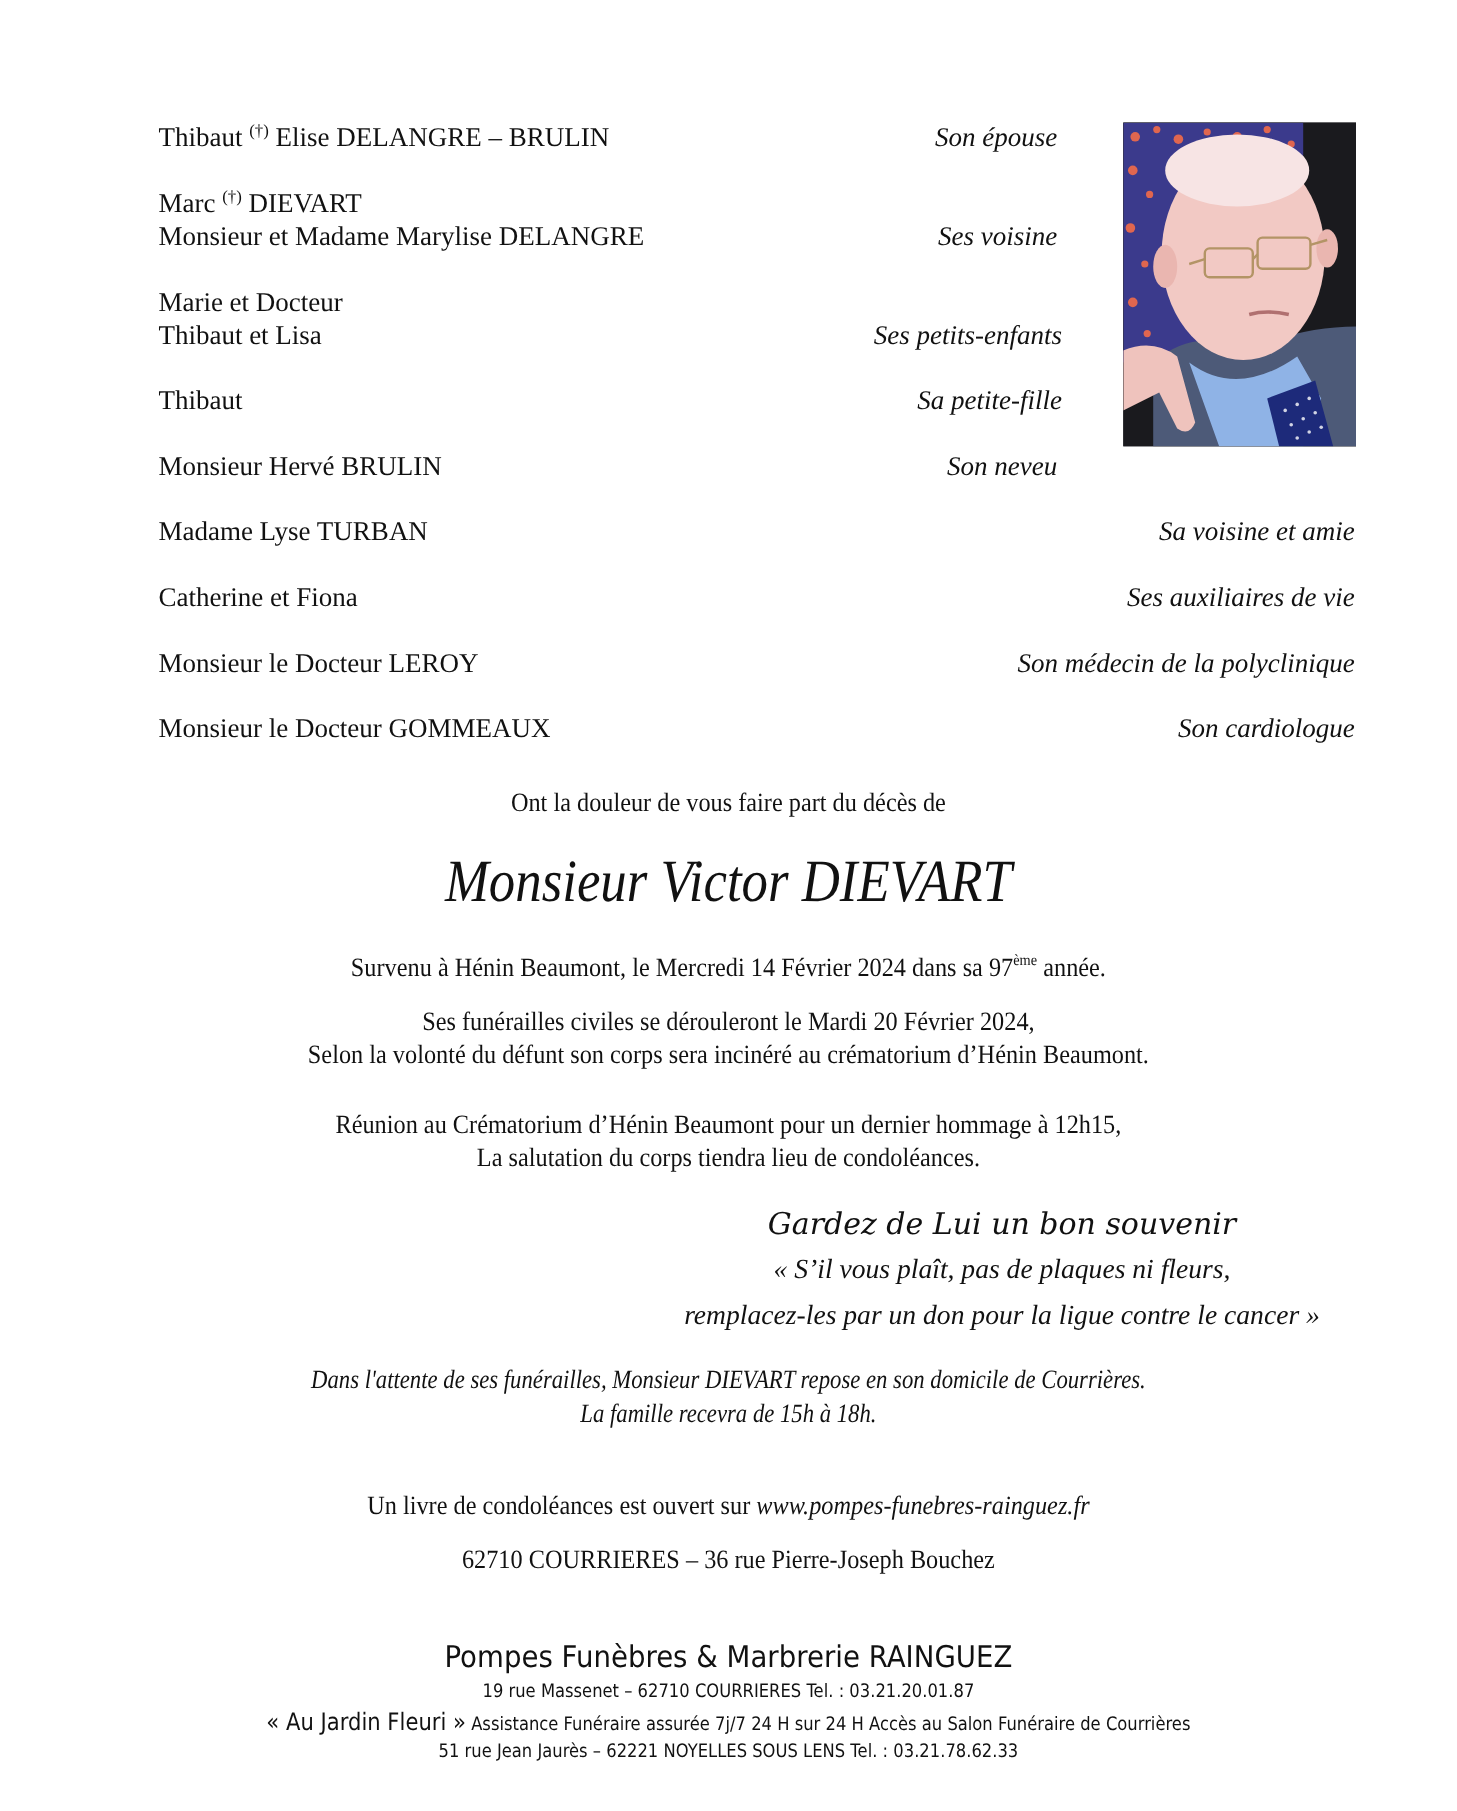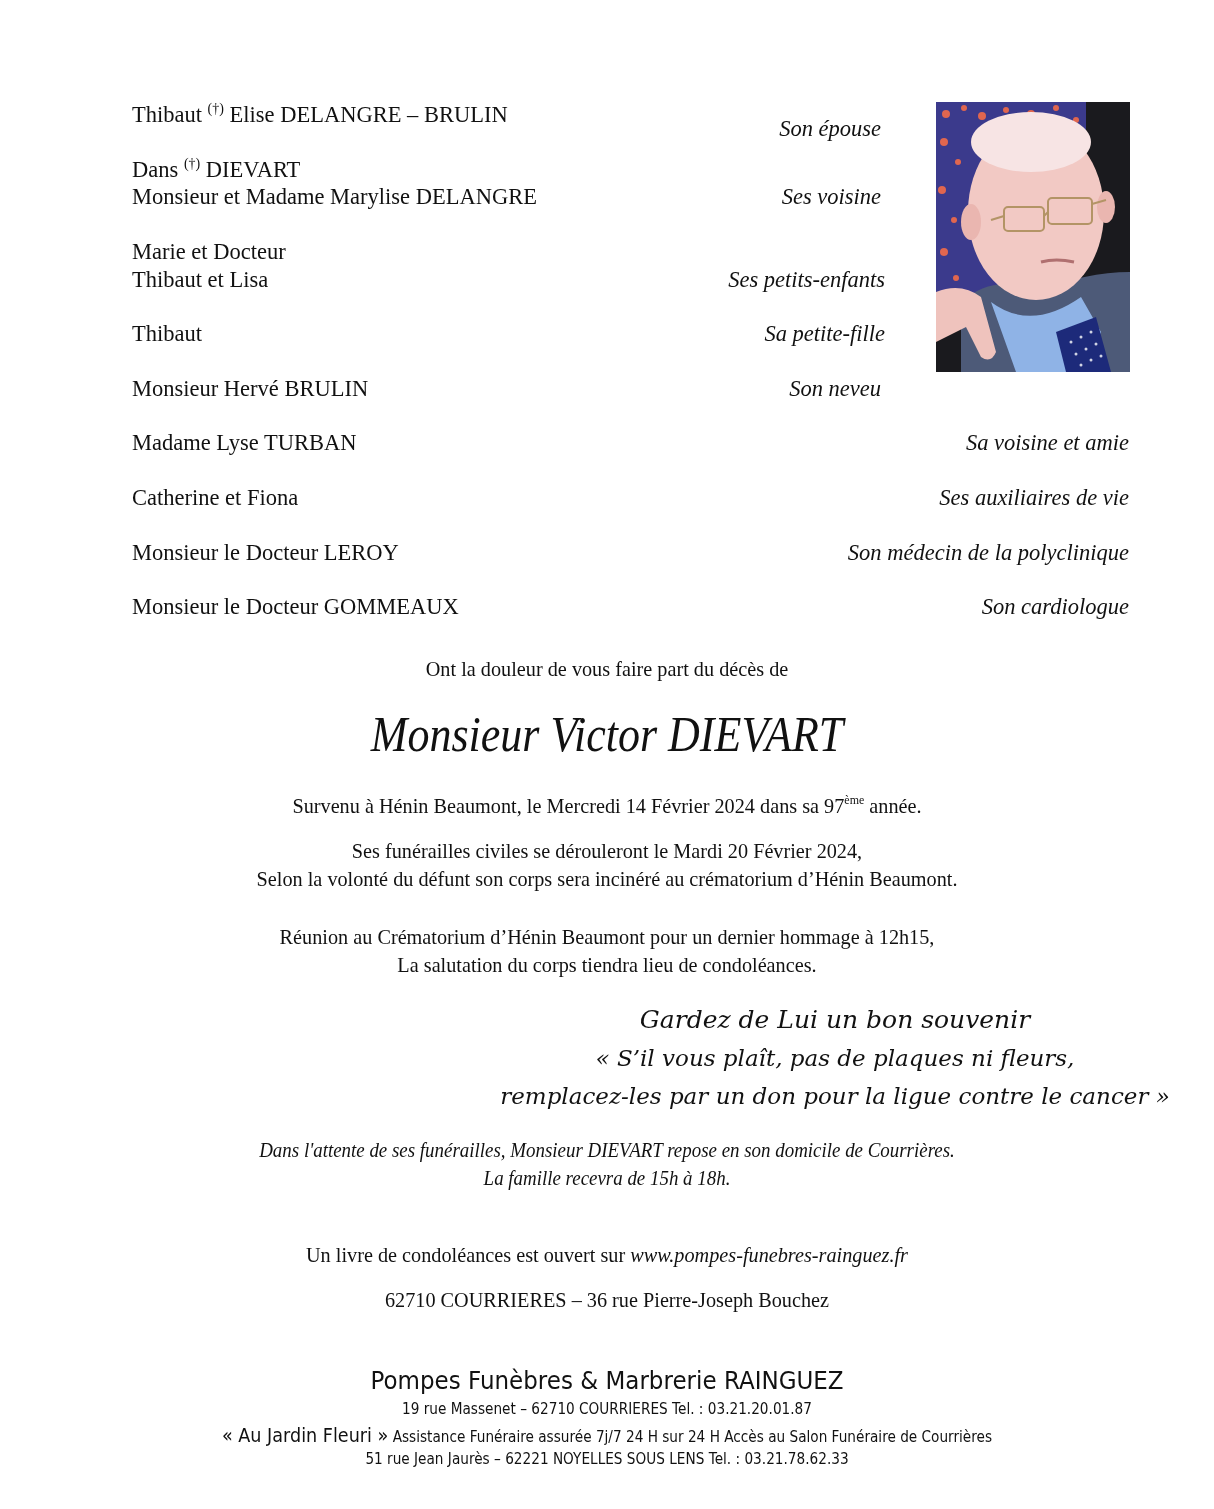--- a/index.html
+++ b/index.html
@@ -27,38 +27,38 @@
     
     .center { position: absolute; left: 0; width: 1214px; text-align: center; white-space: nowrap; }
     .body-text { font-size: 22px; line-height: 28px; transform: scaleX(0.92); transform-origin: 50% 50%; }
     .deceased { font-size: 50px; font-style: italic; line-height: 58px; transform: scaleX(0.88); transform-origin: 50% 50%; }
     sup.eme { font-size: 13px; vertical-align: 0; position: relative; top: -9px; }
 
     
     .quote { position: absolute; white-space: nowrap; font-style: italic; text-align: center;
              font-family: "DejaVu Serif", "Liberation Serif", serif; }
     .quote1 { font-size: 25px; line-height: 36px; }
-    .quote2 { font-size: 23px; line-height: 36px; }
+    .quote2 { font-size: 23px; line-height: 36px; font-family: Liberation Serif, serif; }
 
     .italic-note { font-style: italic; font-size: 22px; line-height: 28px; transform: scaleX(0.86); transform-origin: 50% 50%; }
     .url { font-style: italic; }
 
     
     .footer-title { font-size: 25px; line-height: 30px; transform: scaleX(0.92); transform-origin: 50% 50%; }
     .footer-line { font-size: 15.5px; line-height: 24px; transform: scaleX(0.88); transform-origin: 50% 50%; }
     .footer-big { font-size: 20px; }
   </style>
 </head>
 <body>
 
 <div>
   <div class="abs name" style="top:101px"><span>Thibaut </span><sup class="dag">(†)</sup><span> Elise DELANGRE – BRULIN</span></div>
-  <div class="abs rel rel-a" style="top:115px">Son épouse</div>
+  <div class="abs rel rel-a" style="top:101px">Son épouse</div>
 
-  <div class="abs name" style="top:156px"><span>Dans </span><sup class="dag">(†)</sup><span> DIEVART</span></div>
+  <div class="abs name" style="top:156px"><span>Marc </span><sup class="dag">(†)</sup><span> DIEVART</span></div>
   <div class="abs name" style="top:183px">Monsieur et Madame Marylise DELANGRE</div>
   <div class="abs rel rel-a" style="top:183px">Ses voisine</div>
 
   <div class="abs name" style="top:238px">Marie et Docteur</div>
   <div class="abs name" style="top:266px">Thibaut et Lisa</div>
   <div class="abs rel rel-a" style="top:266px; right:329px">Ses petits-enfants</div>
 
   <div class="abs name" style="top:320px">Thibaut</div>
   <div class="abs rel rel-a" style="top:320px; right:329px">Sa petite-fille</div>
 

